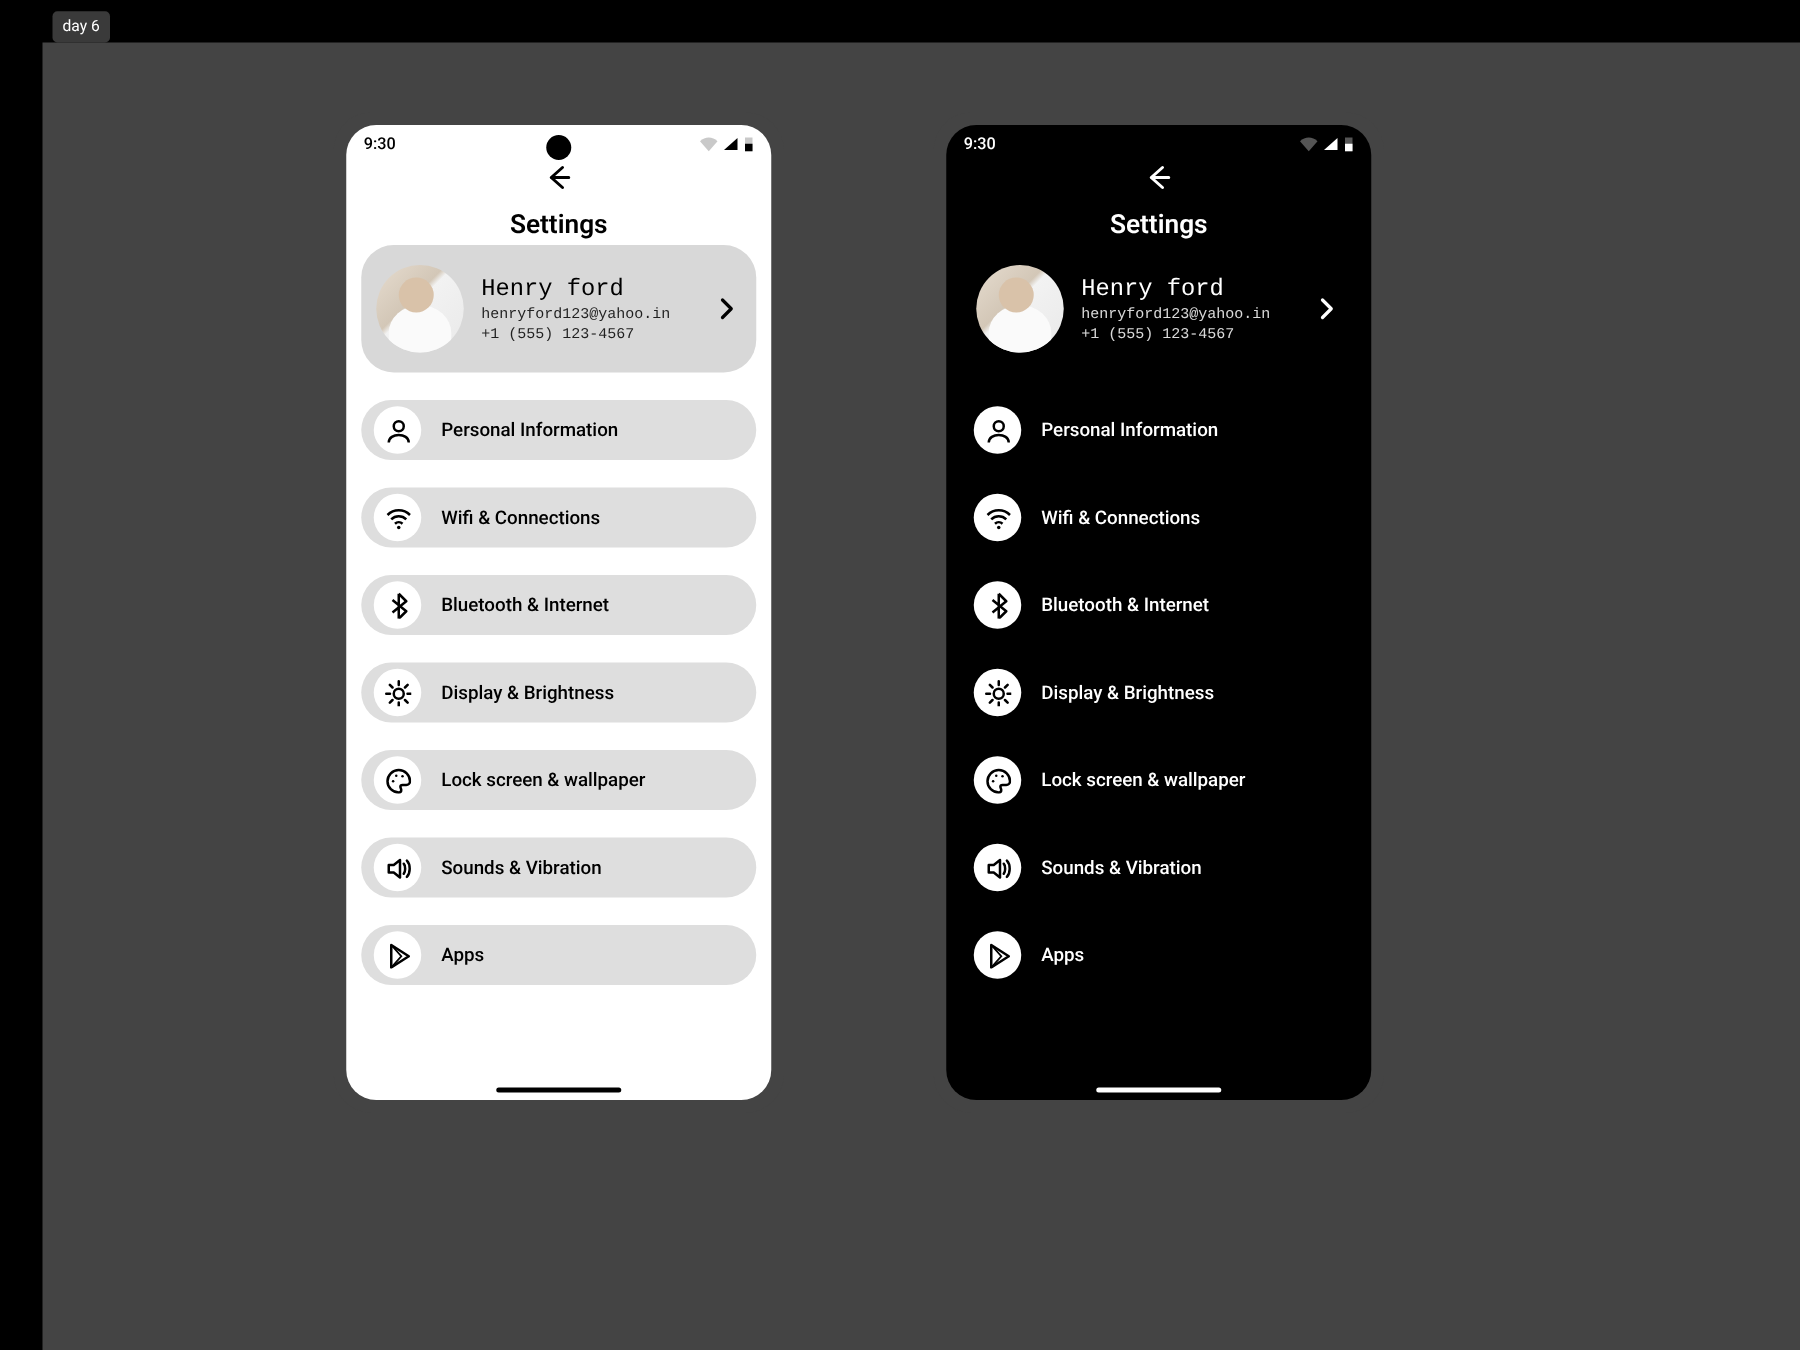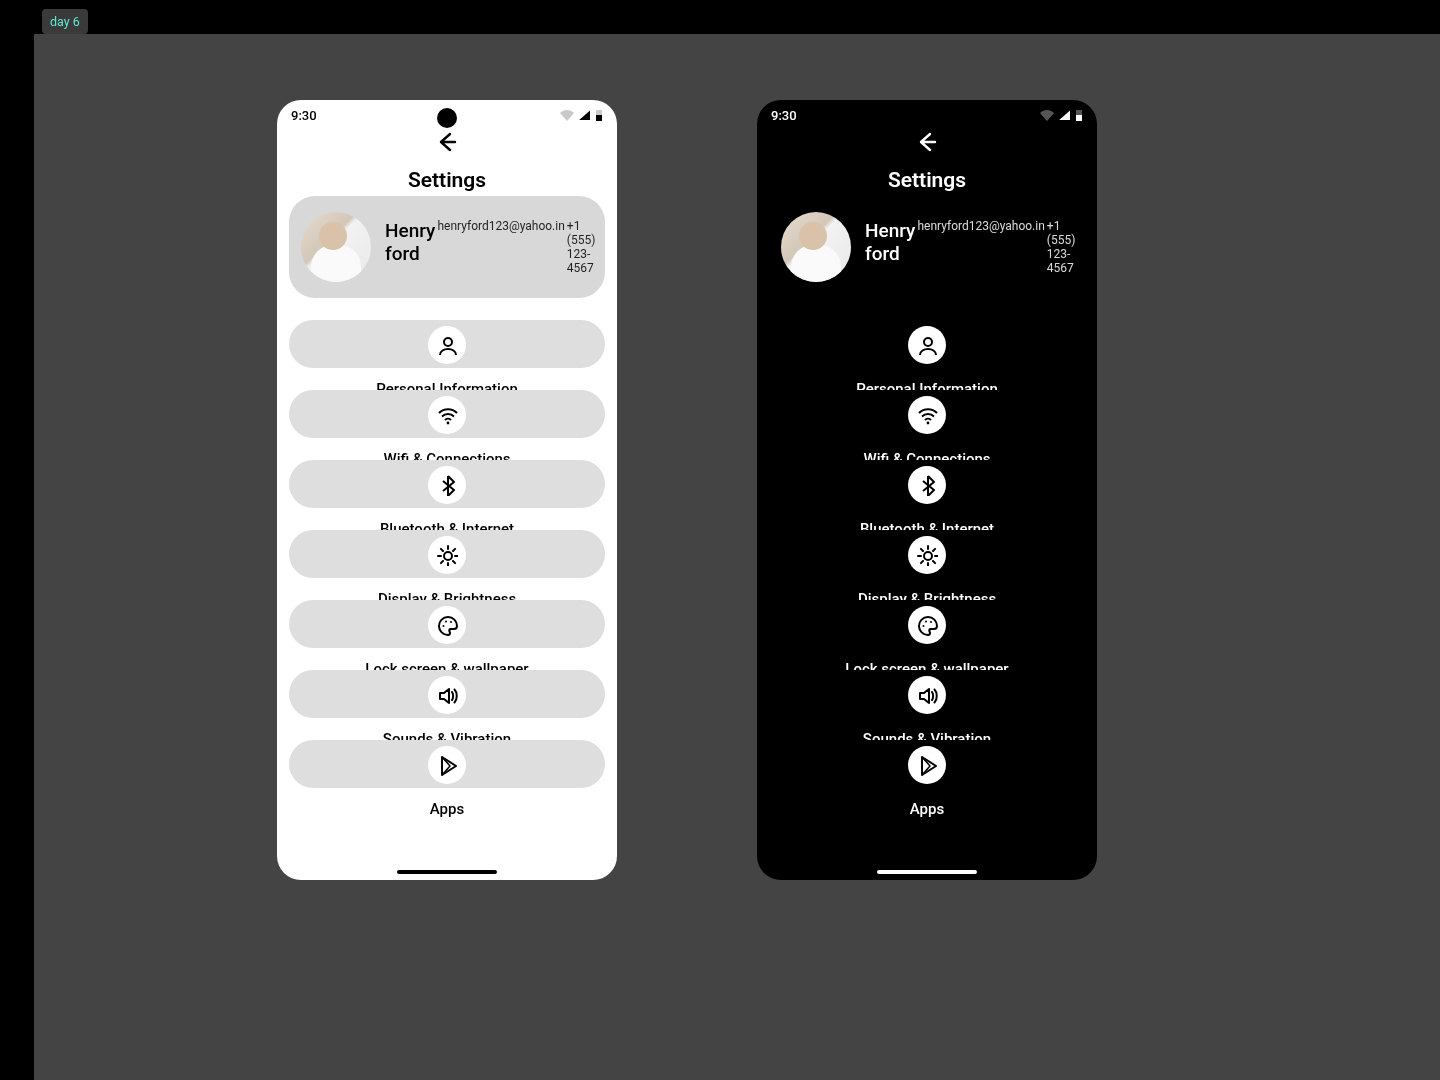--- a/index.html
+++ b/index.html
@@ -6,21 +6,21 @@
   html, body { width: 1440px; height: 1080px; }
   body {
     background: #000;
     font-family: -apple-system, BlinkMacSystemFont, "Segoe UI", Roboto, sans-serif;
     position: relative;
   }
   .badge {
     position: absolute;
     top: 9px; left: 42px;
     background: #3a3a3a;
-    color: #5eead4;
+    color: #ffffff;
     font-size: 12.5px;
     padding: 5px 8px;
     border-radius: 4px;
   }
   .canvas {
     position: absolute;
     top: 34px; left: 34px;
     width: 1406px; height: 1046px;
     background: #444444;
   }
@@ -102,33 +102,32 @@
     background:#d9c2a9;
   }
   .avatar::before{
     content:"";
     position:absolute;
     left:10px; top:32px;
     width:50px; height:45px;
     border-radius:50% 50% 20% 20%;
     background:#fafafa;
   }
-  .profile-text { flex:1; display:flex; flex-direction:row; gap:2px; }
+  .profile-text { flex:1; display:flex; flex-direction:column; gap:2px;font-family:Liberation Mono, monospace; }
   .profile-name { font-size: 19px; font-weight: 500; }
   .profile-sub  { font-size: 12px; opacity: .85; }
 
   .list { display:flex; flex-direction:column; gap: 22px; }
   .row {
     border-radius: 24px;
     display:flex; align-items:center;
     padding: 6px 10px;
     gap: 16px;
     cursor:pointer;
     height: 48px;
-    flex-direction: column;
   }
   .light .row { background: #dedede; }
   .dark  .row { background: #000; }
   .row .label { font-size: 15px; font-weight: 500; }
   .icon-circle {
     width: 38px; height: 38px; border-radius:50%;
     background:#fff;
     display:flex; align-items:center; justify-content:center;
     flex-shrink:0;
   }

